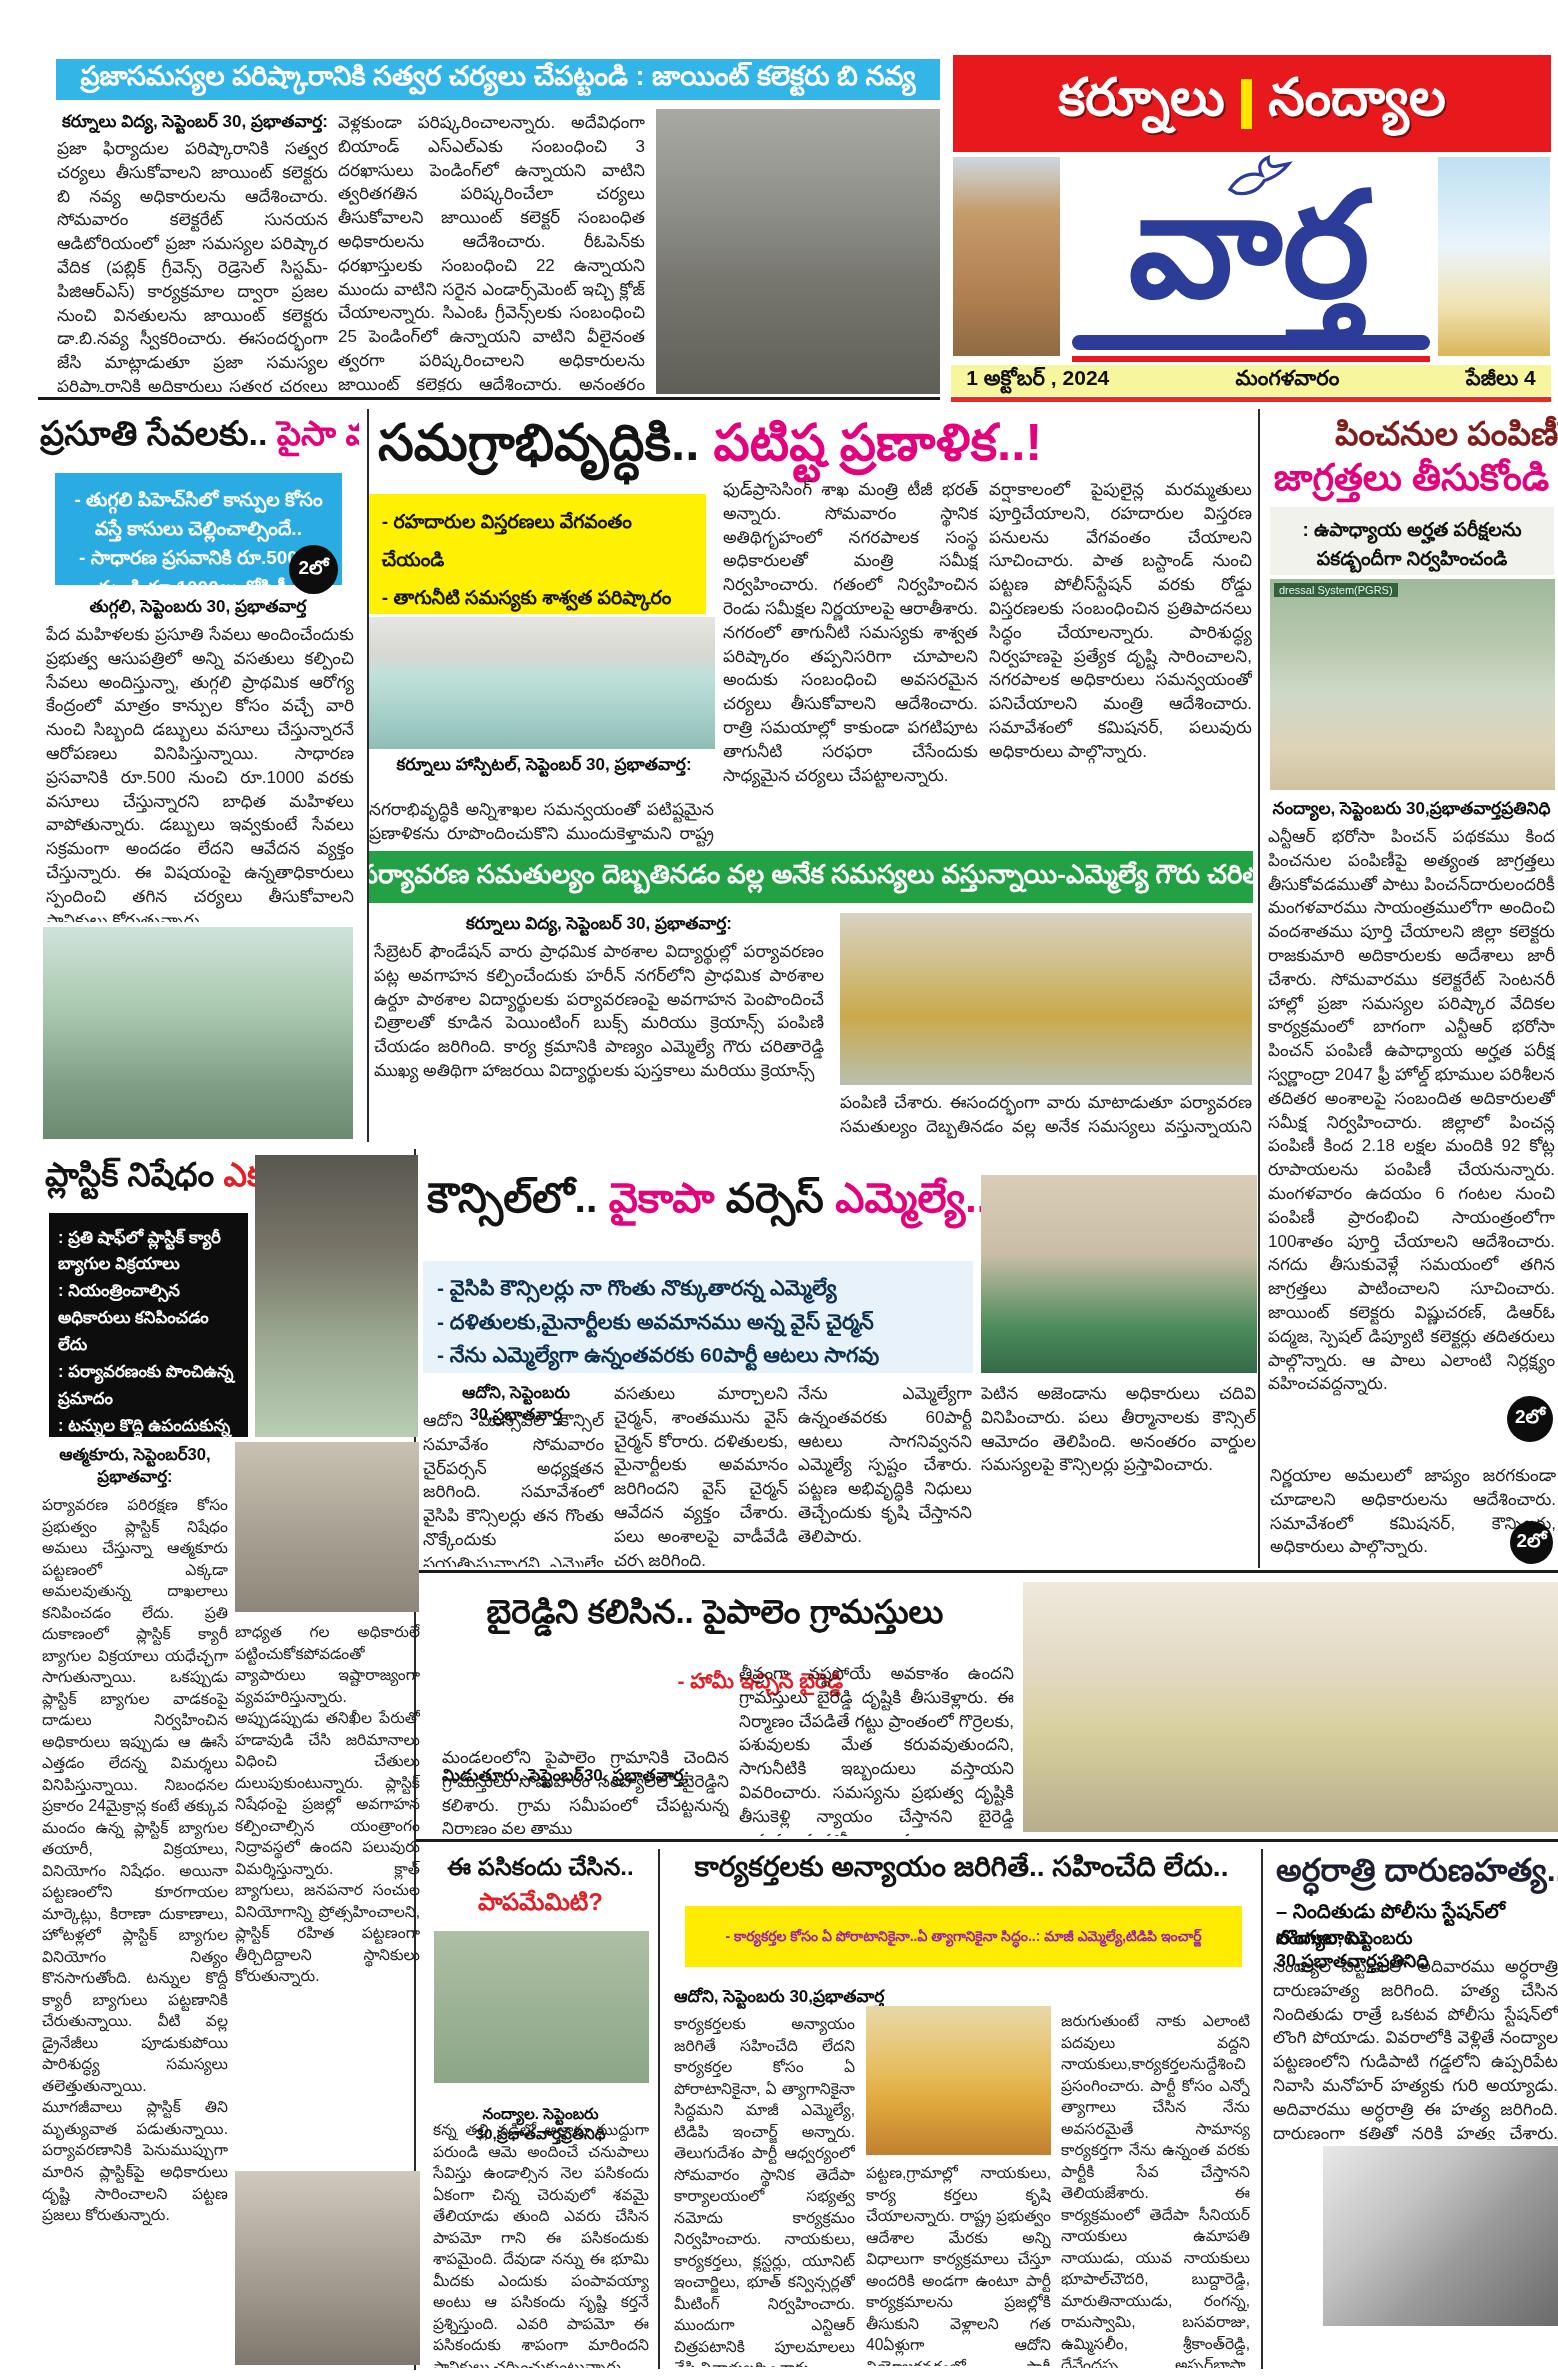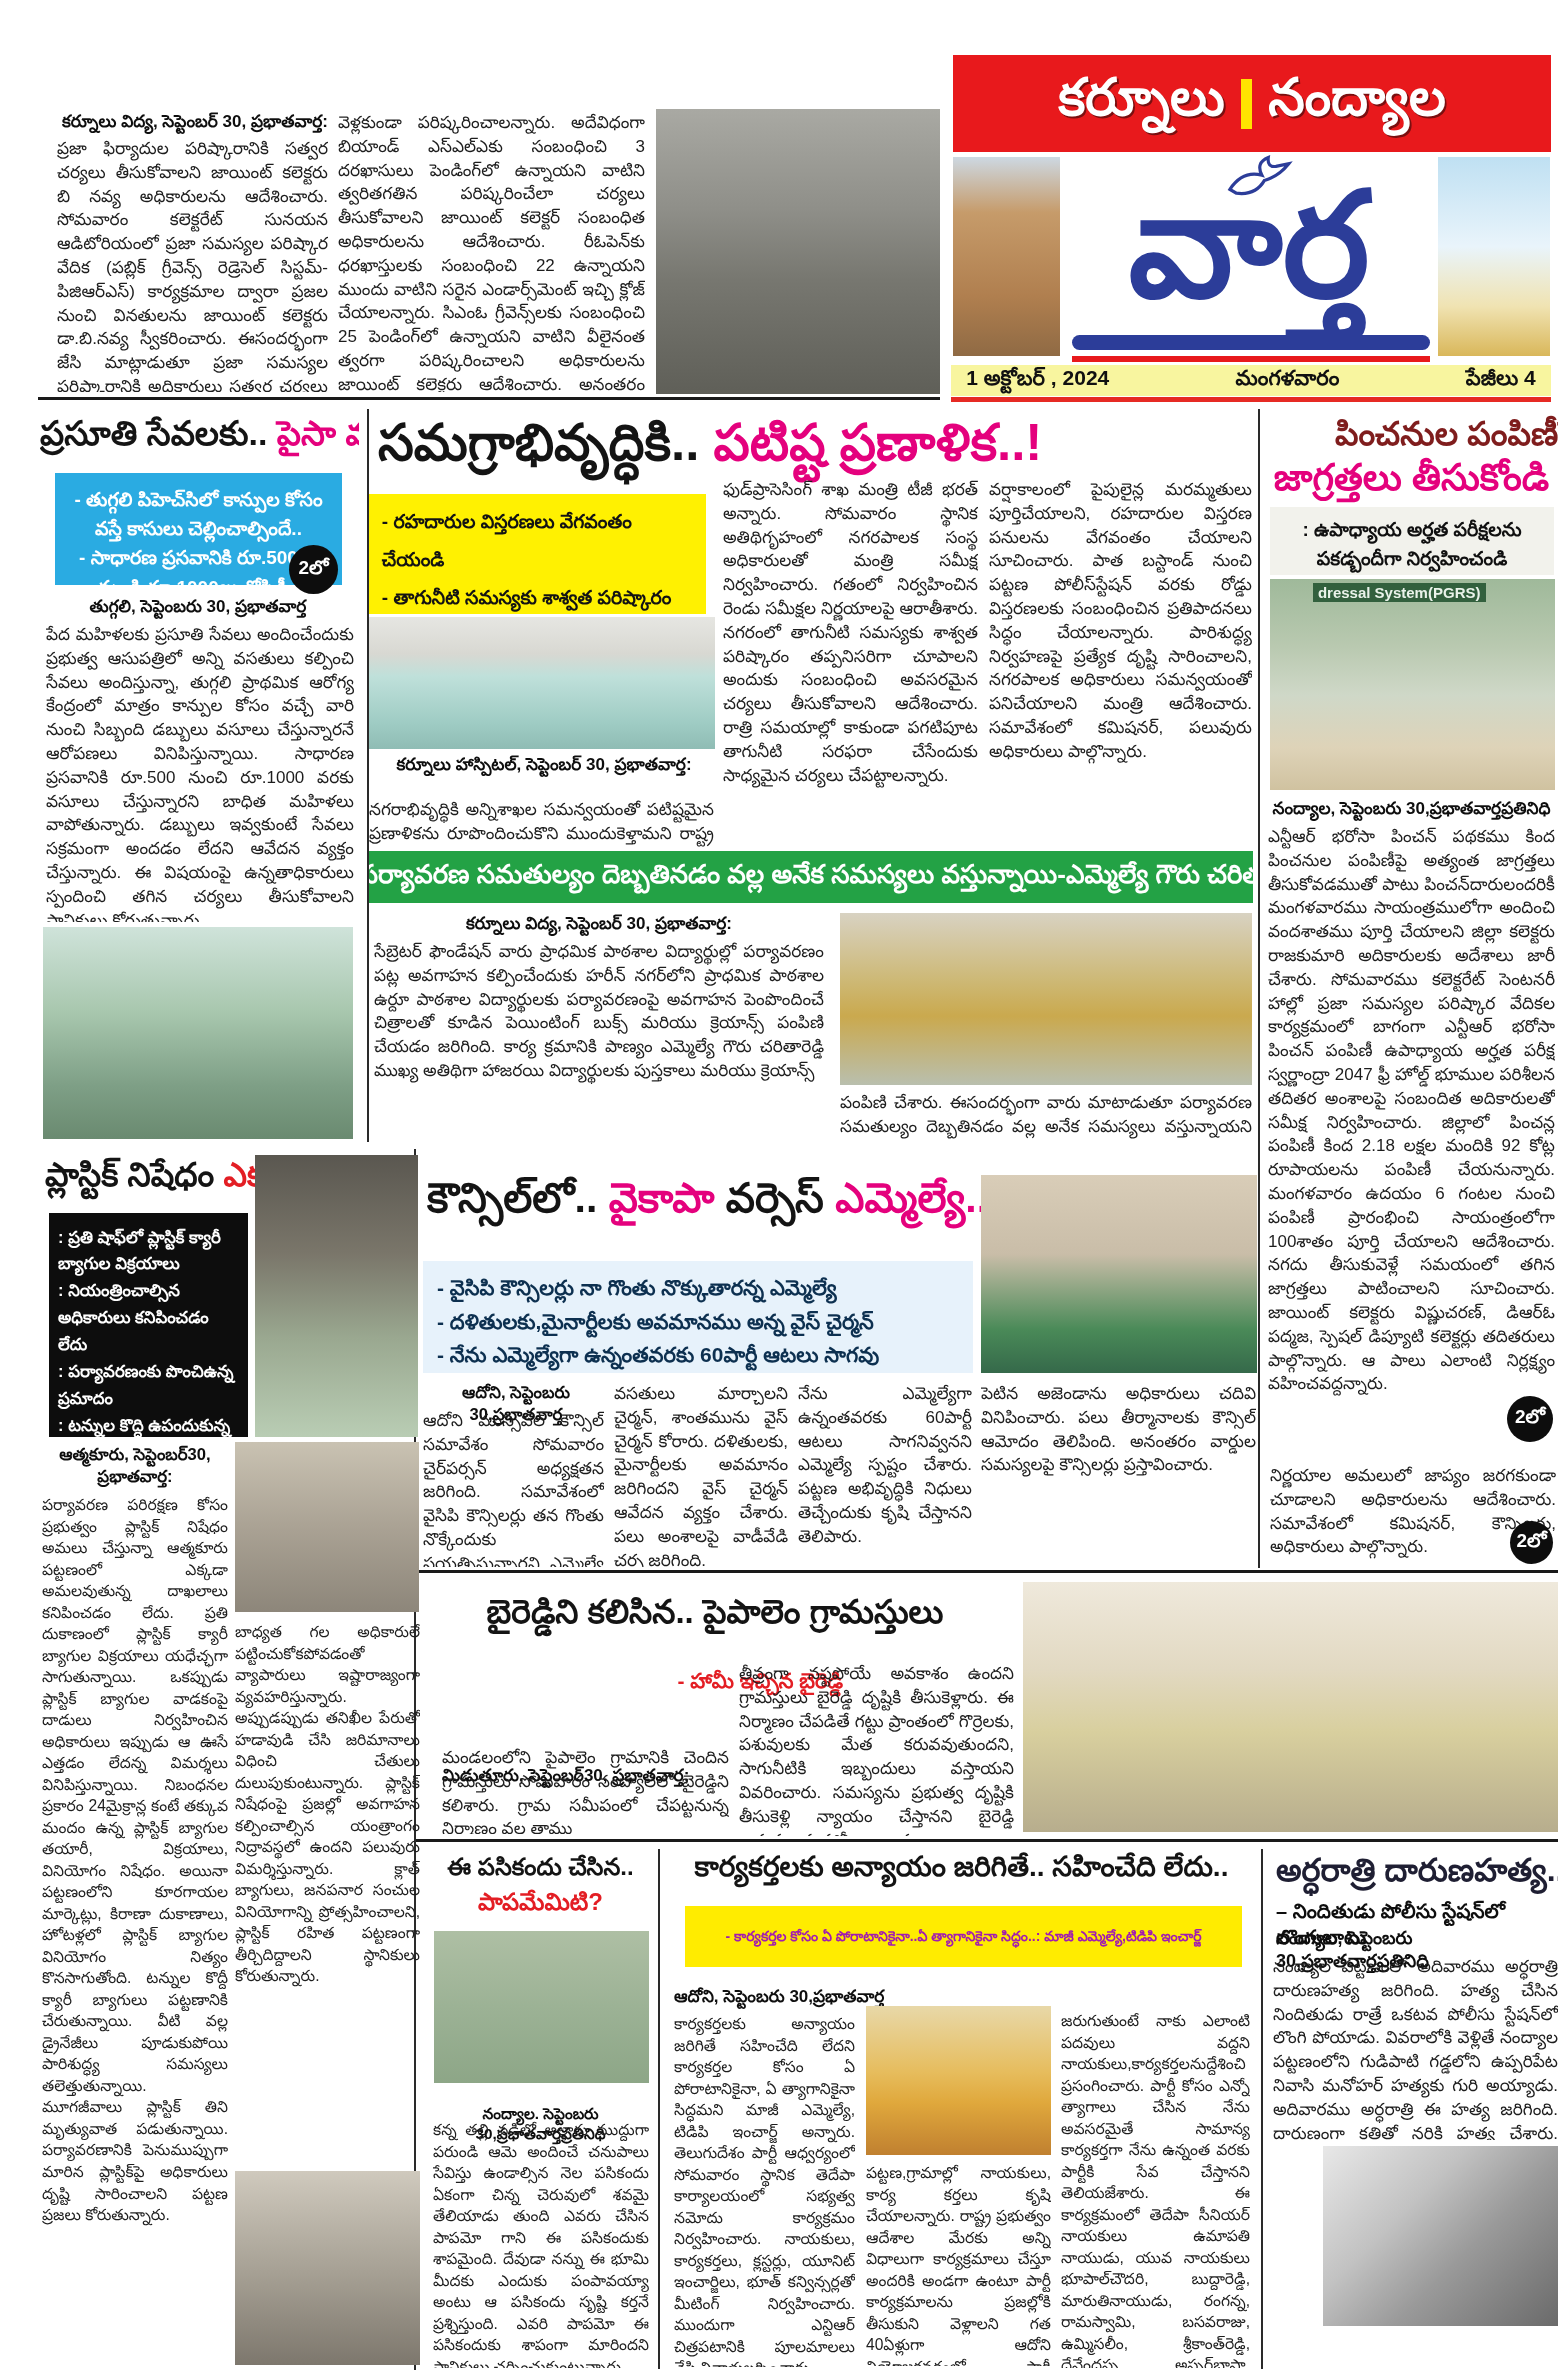--- a/index.html
+++ b/index.html
@@ -22,27 +22,28 @@
   .yellow-box{background:#fff101;color:#131313;font-weight:bold;font-size:19px;line-height:2.0;text-align:left;padding:9px 12.8px;}
   .black-box{background:#0d0d0d;color:#ffffff;font-weight:bold;font-size:16.6px;line-height:1.62;padding:11.5px 9px;}
   .blue-box{background:#e7f2fb;color:#0d3050;font-weight:bold;font-size:21px;line-height:1.6;padding:10.2px 14px;}
   .gray-box{background:#f2f2ec;color:#101010;font-weight:bold;font-size:19px;line-height:1.55;text-align:center;padding:7.7px 6.4px;}
   .yellow-strip{background:#ffec00;color:#a21caf;font-weight:bold;font-size:14px;line-height:1.5;text-align:center;display:flex;align-items:center;justify-content:center;padding:3.8px 10.2px;}
   .top-banner{background:#33b5e8;color:#ffffff;font-weight:bold;font-size:27px;display:flex;align-items:center;justify-content:center;}
   .masthead-red{background:#e8191c;color:#ffffff;display:flex;align-items:center;justify-content:center;font-weight:bold;font-size:52px;text-shadow:1.9px 1.9px 0 #7a0f10;}
   .ybar{display:inline-block;width:10.2px;height:50px;background:#ffe400;margin:0 16.6px;}
   .vartha{color:#2c3d99;font-weight:bold;font-size:147px;line-height:169px;text-align:center;}
   .date-strip{background:#f8f59f;color:#111;display:flex;align-items:center;justify-content:space-between;font-weight:bold;font-size:21px;padding:0 15.3px;}
-  .ph-banner{position:absolute;left:3.8px;top:3.8px;background:rgba(30,80,45,.85);color:#eaf3ea;font-size:15px;padding:1.3px 5.1px;font-weight:bold;margin-left:39px;}
+  .ph-banner{position:absolute;left:3.8px;top:3.8px;background:rgba(30,80,45,.85);color:#eaf3ea;font-size:11px;padding:1.3px 5.1px;font-weight:normal;}
 </style>
 </head>
 <body>
 
 <div id="page">
 
+  <div class="abs top-banner" style="left:56px;top:59px;width:884px;height:41px;">ప్రజాసమస్యల పరిష్కారానికి సత్వర చర్యలు చేపట్టండి : జాయింట్ కలెక్టరు బి నవ్య</div>
 
   <div class="abs masthead-red" style="left:953px;top:55px;width:598px;height:97px;">
     <span>కర్నూలు</span>
     <span class="ybar"></span>
     <span>నంద్యాల</span>
   </div>
   <div class="abs photo" style="left:953px;top:157px;width:107px;height:199px;background:linear-gradient(180deg,#cdd8e2 0%,#c69b6a 28%,#b07f4f 70%,#8f6a44 100%);"></div>
   <div class="abs photo" style="left:1438px;top:157px;width:112px;height:199px;background:linear-gradient(180deg,#bfe0f2 0%,#e9f4fb 45%,#f0e3b2 75%,#d9b75a 100%);"></div>
   <svg class="abs" style="left:1217px;top:151px;" width="77" height="55" viewBox="0 0 120 86">
     <path d="M20 60 Q40 30 70 38 Q60 18 80 10 Q78 26 92 24 L112 20 Q96 40 74 46 Q60 70 30 66 Z" fill="#ffffff" stroke="#2c3d99" stroke-width="5"></path>

